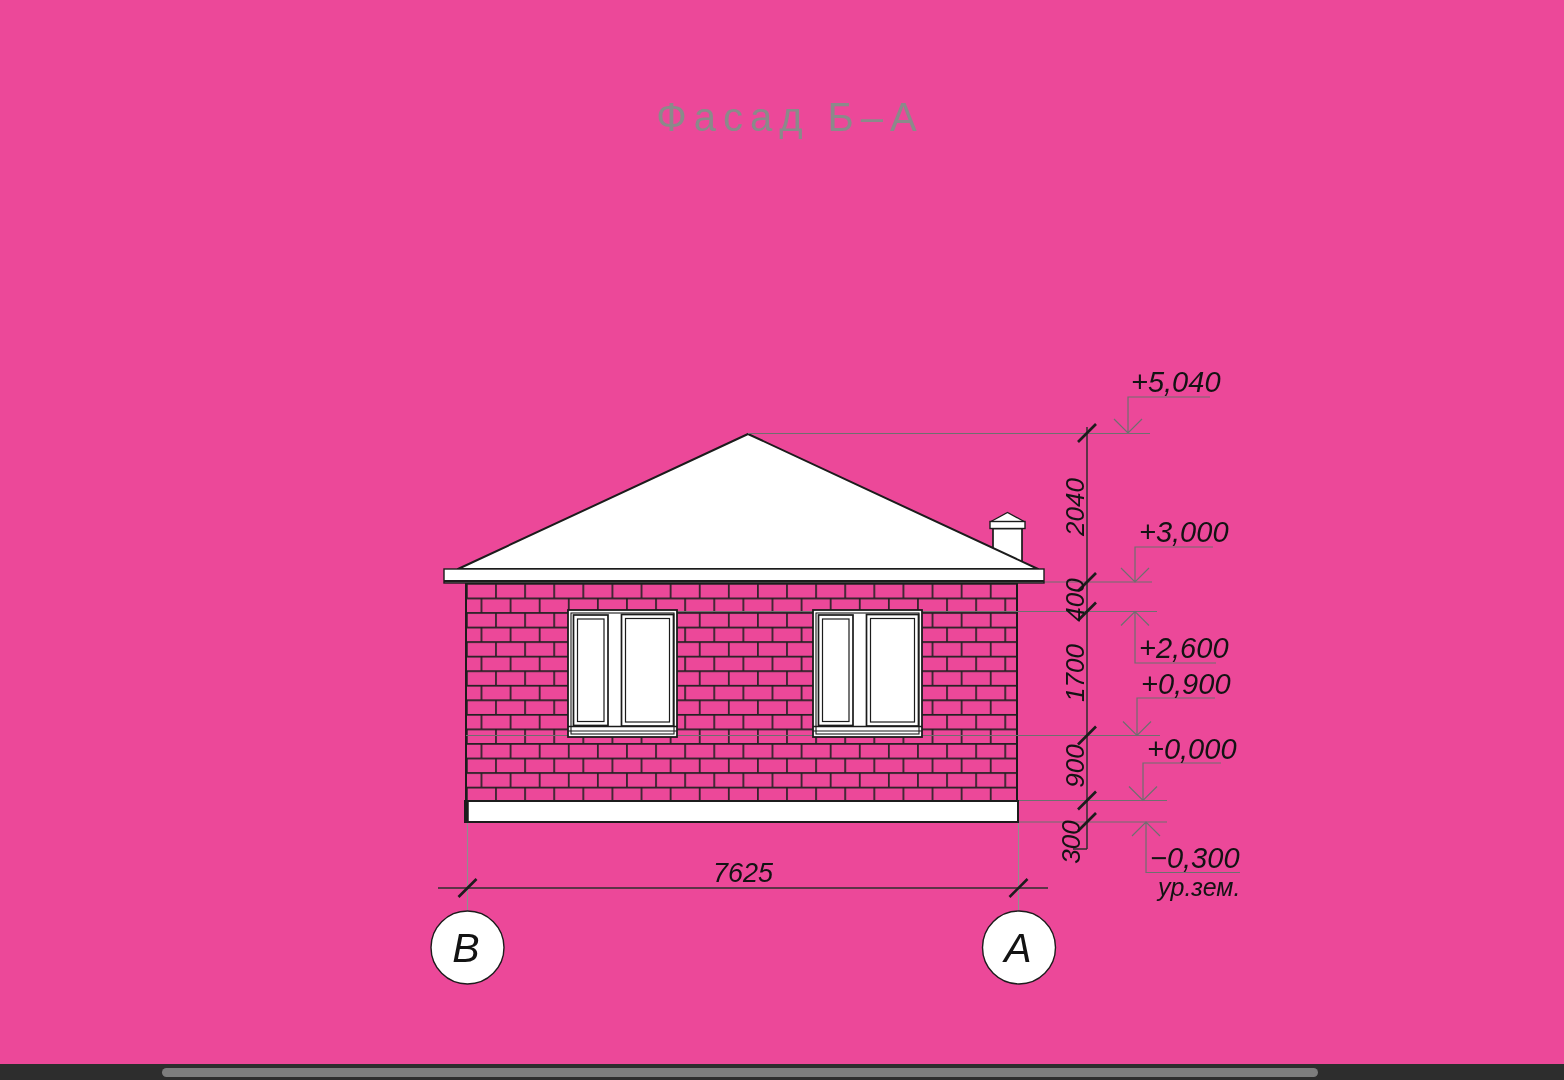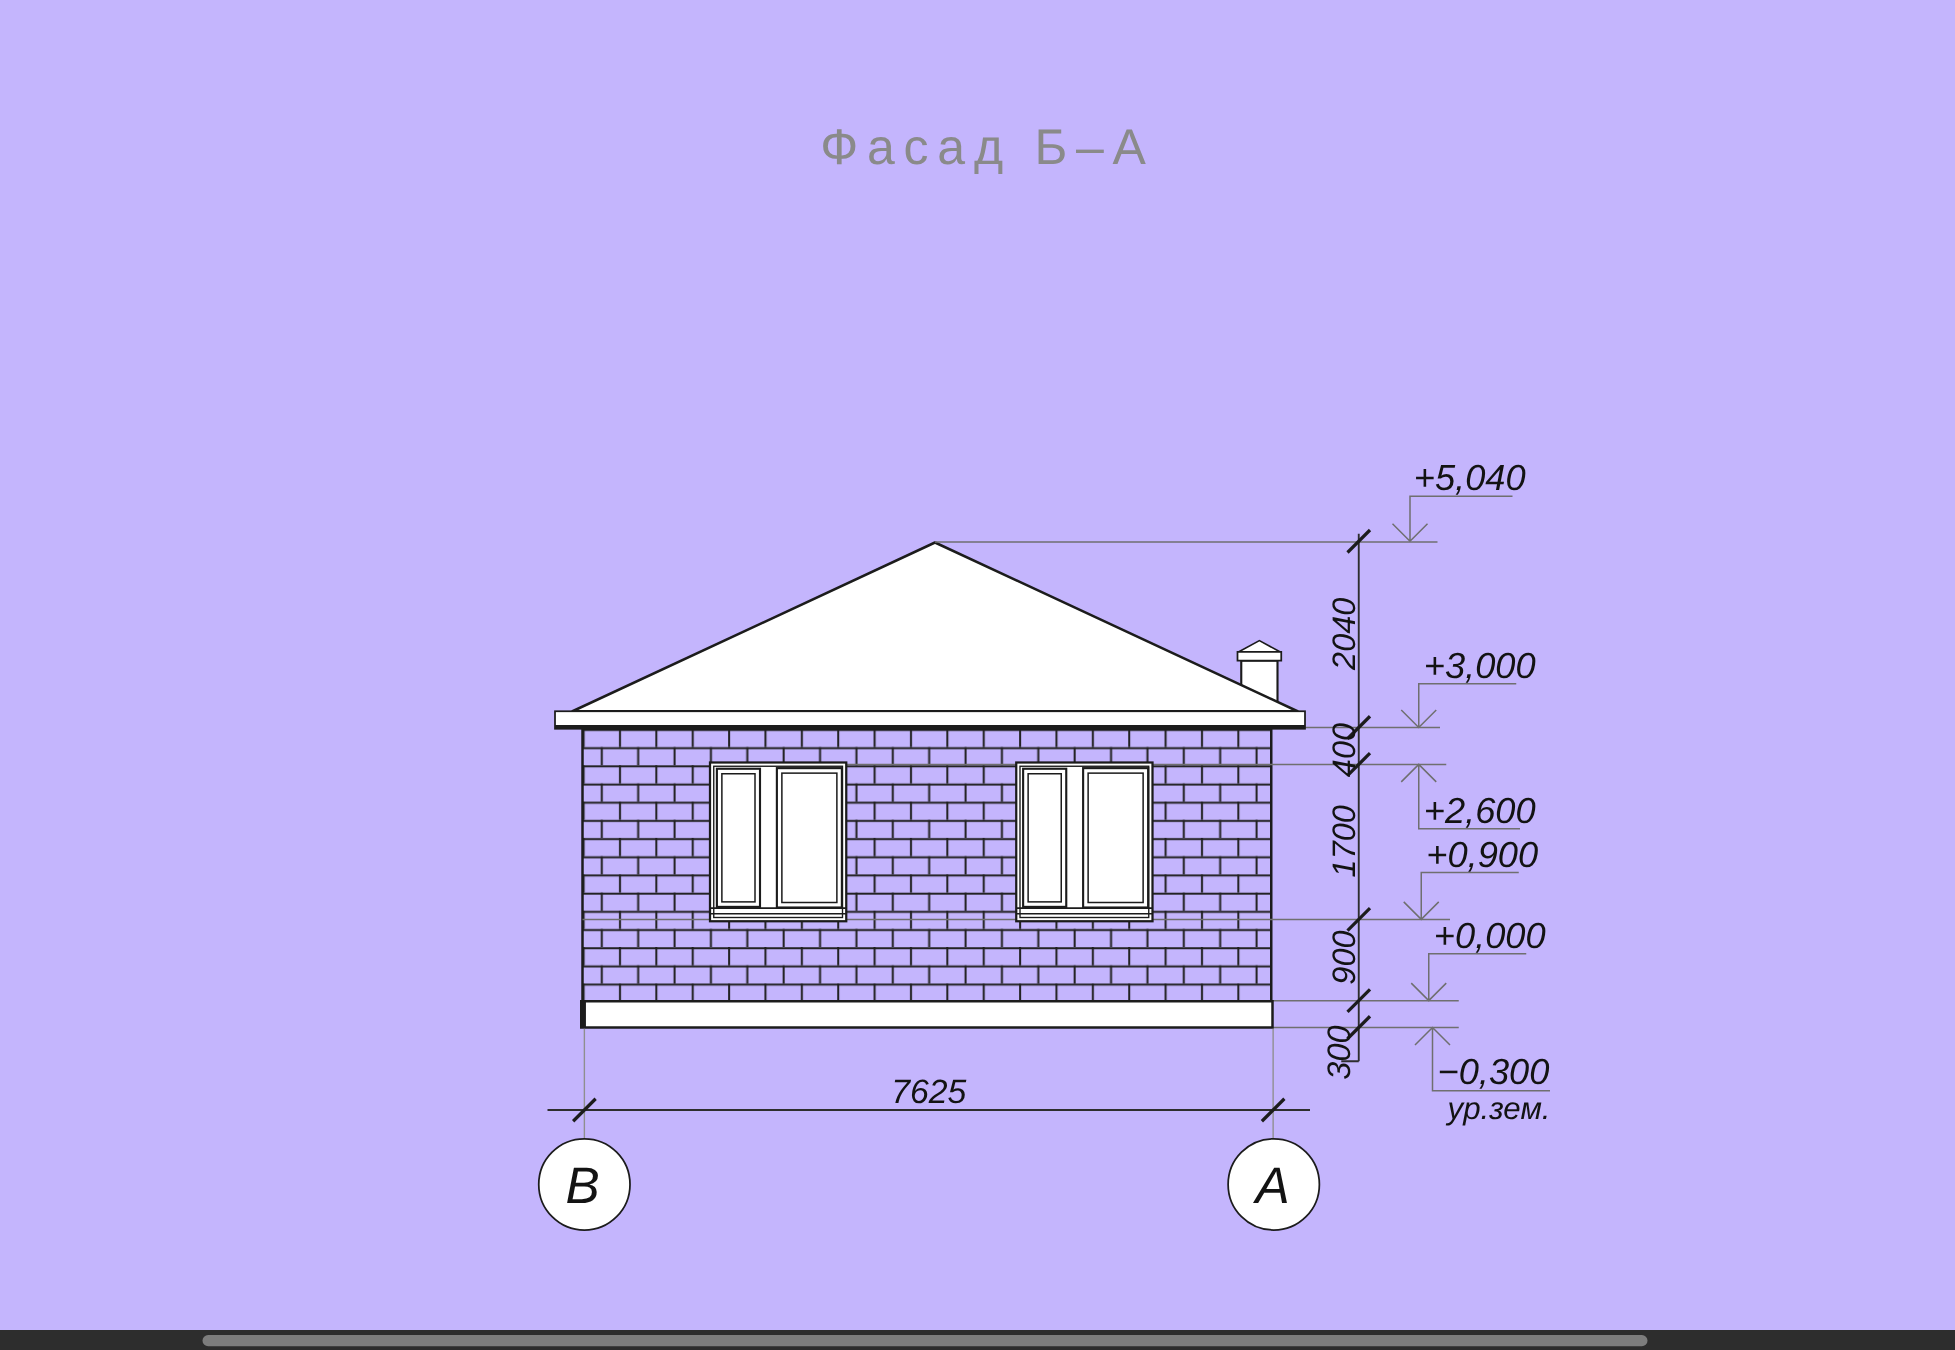--- a/index.html
+++ b/index.html
@@ -1,16 +1,16 @@
 <!DOCTYPE html>
 <html><head>
 <meta charset="utf-8">
 <style>
   html,body{margin:0;padding:0;background:#fff;}
-  .stage{position:relative;width:1564px;height:1080px;background:#c4b5fd;overflow:hidden;
+  .stage{position:relative;width:1564px;height:1080px;background:#ec4899;overflow:hidden;
          font-family:"Liberation Sans","DejaVu Sans",sans-serif;}
   svg text{user-select:none;}
   .t-title{font-family:"Liberation Sans","DejaVu Sans",sans-serif;font-size:40px;font-weight:300;
            fill:#8a8a8a;letter-spacing:7px;}
   .t-level{font-family:"Liberation Sans","DejaVu Sans",sans-serif;font-style:italic;font-size:29px;fill:#131313;}
   .t-dim{font-family:"Liberation Sans","DejaVu Sans",sans-serif;font-style:italic;font-size:26px;fill:#131313;}
   .t-dimw{font-family:"Liberation Sans","DejaVu Sans",sans-serif;font-style:italic;font-size:27px;fill:#131313;}
   .t-axis{font-family:"Liberation Sans","DejaVu Sans",sans-serif;font-style:italic;font-size:41px;fill:#131313;}
   .t-ground{font-family:"Liberation Sans","DejaVu Sans",sans-serif;font-style:italic;font-size:25px;fill:#131313;}
   .ln-ext{stroke:#8f8f8f;stroke-width:1.1;fill:none;}

